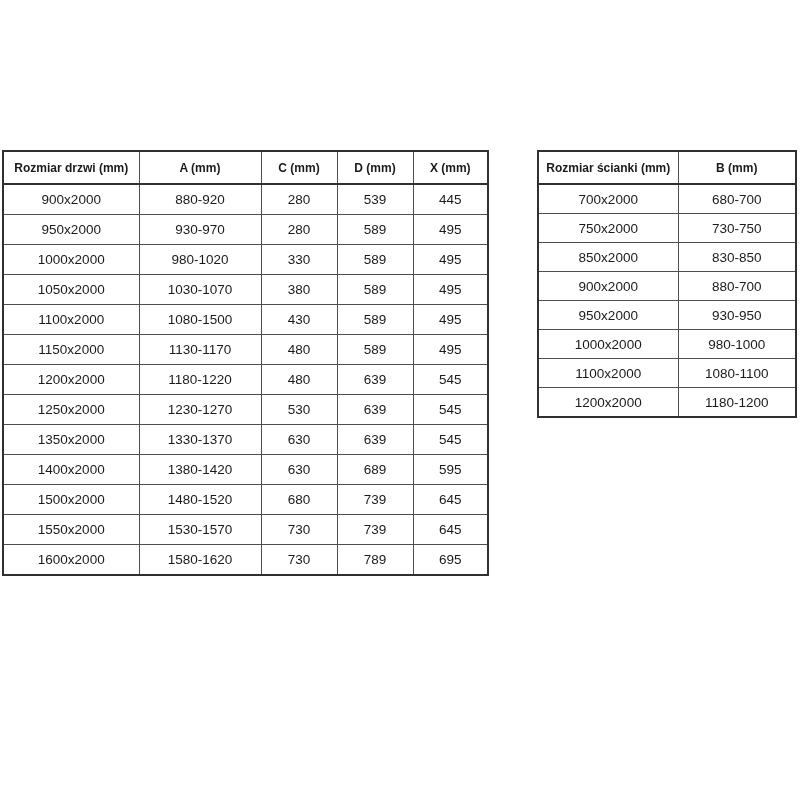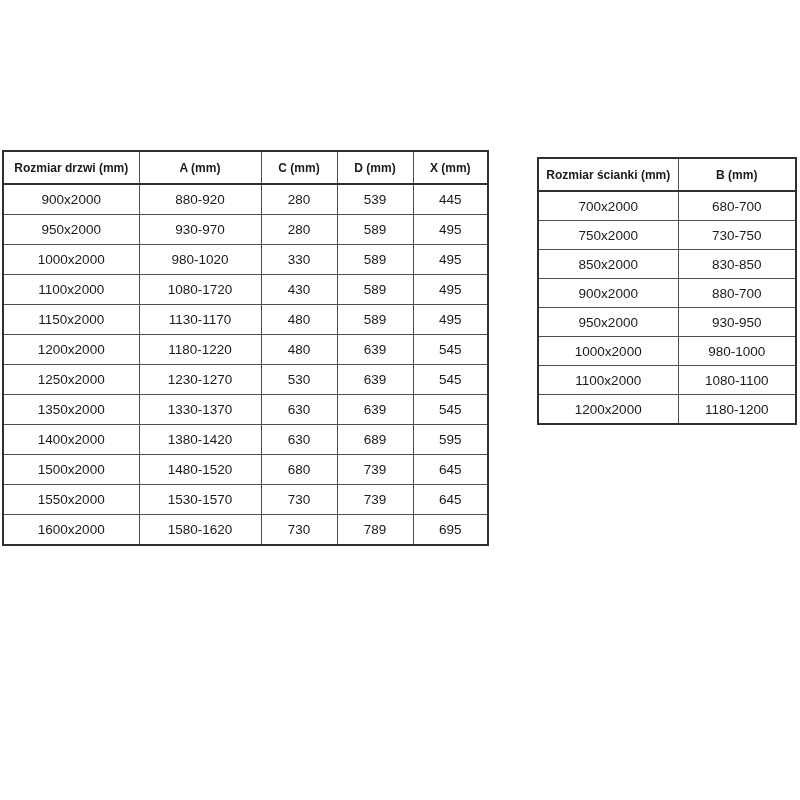--- a/index.html
+++ b/index.html
@@ -51,21 +51,20 @@
   #door-table col:nth-child(1) { width: 136px; }
   #door-table col:nth-child(2) { width: 122px; }
   #door-table col:nth-child(3) { width: 76px; }
   #door-table col:nth-child(4) { width: 76px; }
   #door-table col:nth-child(5) { width: 75px; }
   
   #wall-table {
     left: 537px;
     top: 150px;
     width: 258px;
-    margin-top: 7px;
   }
   #wall-table td { height: 28px; }
   #wall-table col:nth-child(1) { width: 140px; }
   #wall-table col:nth-child(2) { width: 118px; }
 </style>
 </head>
 <body>
 
 <div class="page">
 
@@ -102,22 +101,29 @@
           <td>495</td>
         </tr>
         <tr>
           <td>1000x2000</td>
           <td>980-1020</td>
           <td>330</td>
           <td>589</td>
           <td>495</td>
         </tr>
         <tr>
+          <td>1050x2000</td>
+          <td>1030-1070</td>
+          <td>380</td>
+          <td>589</td>
+          <td>495</td>
+        </tr>
+        <tr>
           <td>1100x2000</td>
-          <td>1080-1720</td>
+          <td>1080-1500</td>
           <td>430</td>
           <td>589</td>
           <td>495</td>
         </tr>
         <tr>
           <td>1150x2000</td>
           <td>1130-1170</td>
           <td>480</td>
           <td>589</td>
           <td>495</td>

